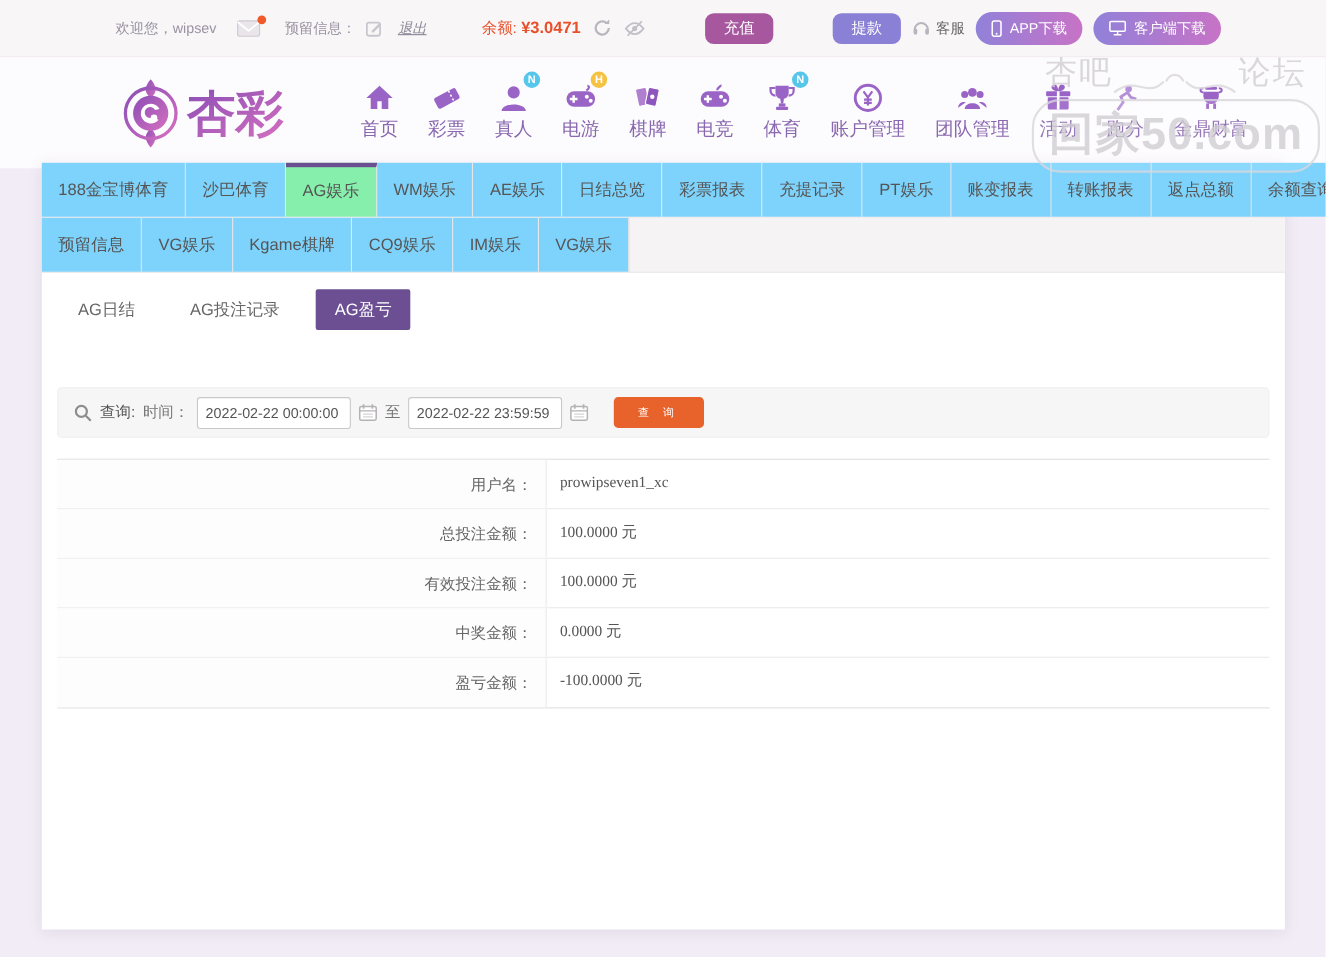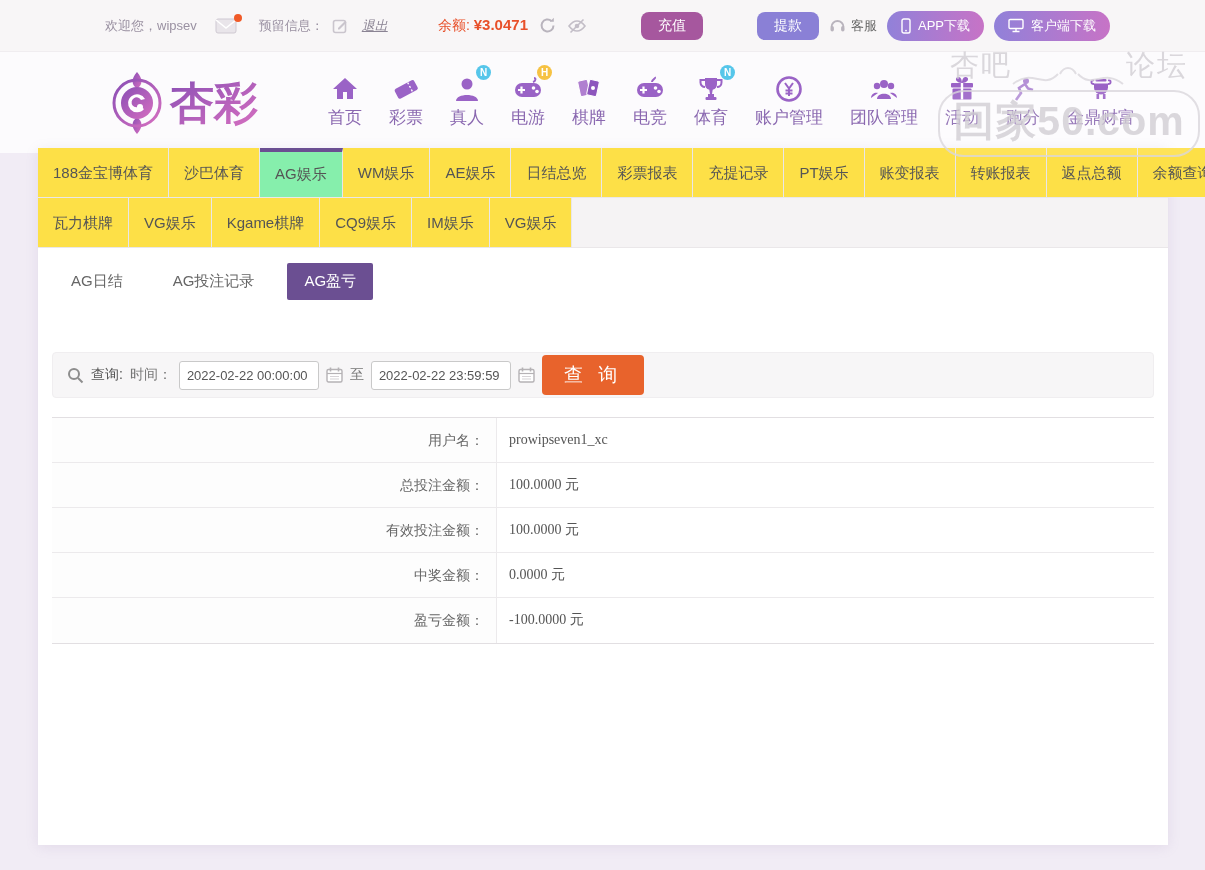--- a/index.html
+++ b/index.html
@@ -67,21 +67,21 @@
     letter-spacing: 1px; background: rgba(255,255,255,0.12);
   }
   
   .main {
     position: absolute; left: 38px; top: 148px; width: 1130px; height: 697px;
     background: #fff; box-shadow: 0 2px 12px rgba(140,110,170,0.14);
   }
   .tabrow { display: flex; background: #f5f3f4; border-bottom: 1px solid #eae7e9; }
   .tab {
     height: 49px; line-height: 49px; padding: 0 15px; font-size: 15px; color: #555;
-    border-right: 1px solid #e9e6e8; cursor: pointer; white-space: nowrap; background: #fde047;
+    border-right: 1px solid #e9e6e8; cursor: pointer; white-space: nowrap; background: #7dd3fc;
   }
   .tab.active {
     background: #86efac; border-top: 4px solid #6b4f92; line-height: 44px;
   }
   
   .subtabs { display: flex; align-items: center; gap: 16px; padding: 15px 16px 0 16px; }
   .subtab { font-size: 15px; color: #666; padding: 9px 17px; cursor: pointer; border-radius: 2px; }
   .subtab.active { background: #6b4f92; color: #fff; }
   
   .searchbar {
@@ -90,22 +90,22 @@
     display: flex; align-items: center; padding: 0 14px; gap: 7px; font-size: 14px;
   }
   .searchbar .lbl { color: #555; }
   .searchbar .lbl2 { color: #777; }
   .date-input {
     width: 140px; height: 29px; border: 1px solid #c9c9c9; border-radius: 3px;
     padding: 0 7px; font-size: 13px; color: #555; background: #fff; font-family: inherit;
   }
   .cal { cursor: pointer; display: inline-flex; }
   .query-btn {
-    border: none; background: #e8632c; color: #fff;
-    font-size: 19px; padding: 7px 22px; border-radius: 4px; cursor: pointer;
+    margin-left: 16px; border: none; background: #e8632c; color: #fff;
+    font-size: 10px; padding: 7px 22px; border-radius: 4px; cursor: pointer;
     letter-spacing: 5px; font-family: inherit;
   }
   
   .report-table { margin: 19px 14px 0 14px; border-top: 1px solid #e2dfe2; border-bottom: 1px solid #e2dfe2; }
   .trow { display: flex; height: 45px; line-height: 44px; border-bottom: 1px solid #eceaec; font-size: 14px; }
   .trow:last-child { border-bottom: none; }
   .tlabel { width: 445px; text-align: right; padding-right: 12px; color: #666;
     border-right: 1px solid #eceaec; background: #fdfdfd; }
   .tvalue { flex: 1; padding-left: 12px; color: #555; font-family: Liberation Serif, serif; }
   svg { display: block; }
@@ -352,21 +352,21 @@
     <div class="tab">彩票报表</div>
     <div class="tab">充提记录</div>
     <div class="tab">PT娱乐</div>
     <div class="tab">账变报表</div>
     <div class="tab">转账报表</div>
     <div class="tab">返点总额</div>
     <div class="tab">余额查询</div>
   </div>
 
   <div class="tabrow">
-    <div class="tab">瓦力棋牌</div>
+    <div class="tab">预留信息</div>
     <div class="tab">VG娱乐</div>
     <div class="tab">Kgame棋牌</div>
     <div class="tab">CQ9娱乐</div>
     <div class="tab">IM娱乐</div>
     <div class="tab">VG娱乐</div>
   </div>
 
   <div class="subtabs">
     <div class="subtab">AG日结</div>
     <div class="subtab">AG投注记录</div>

